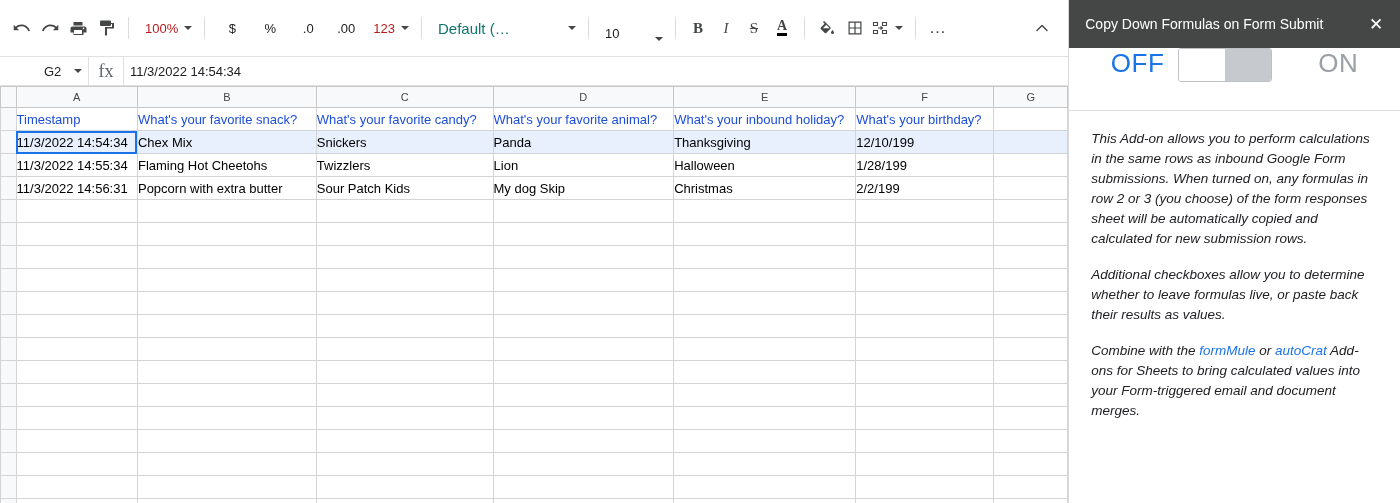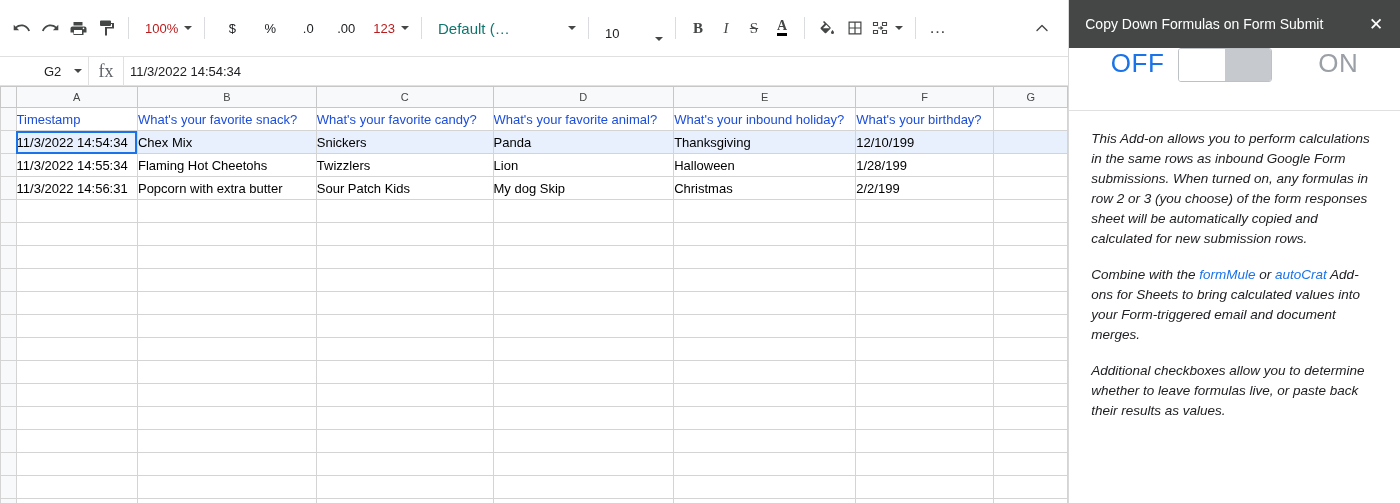--- a/index.html
+++ b/index.html
@@ -669,18 +669,18 @@
       <div class="sb-off">OFF</div>
       <div class="switch">
         <div class="knob"></div>
         <div class="track"></div>
       </div>
       <div class="sb-on">ON</div>
     </div>
 
     <div class="sb-body">
       <p>This Add-on allows you to perform calculations in the same rows as inbound Google Form submissions. When turned on, any formulas in row 2 or 3 (you choose) of the form responses sheet will be automatically copied and calculated for new submission rows.</p>
+      <p>Additional checkboxes allow you to determine whether to leave formulas live, or paste back their results as values.</p>
       <p><span>Combine with the </span><a>formMule</a><span> or </span><a>autoCrat</a><span> Add-ons for Sheets to bring calculated values into your Form-triggered email and document merges.</span></p>
-      <p>Additional checkboxes allow you to determine whether to leave formulas live, or paste back their results as values.</p>
     </div>
   </div>
 
 </div>
 
 </body></html>

